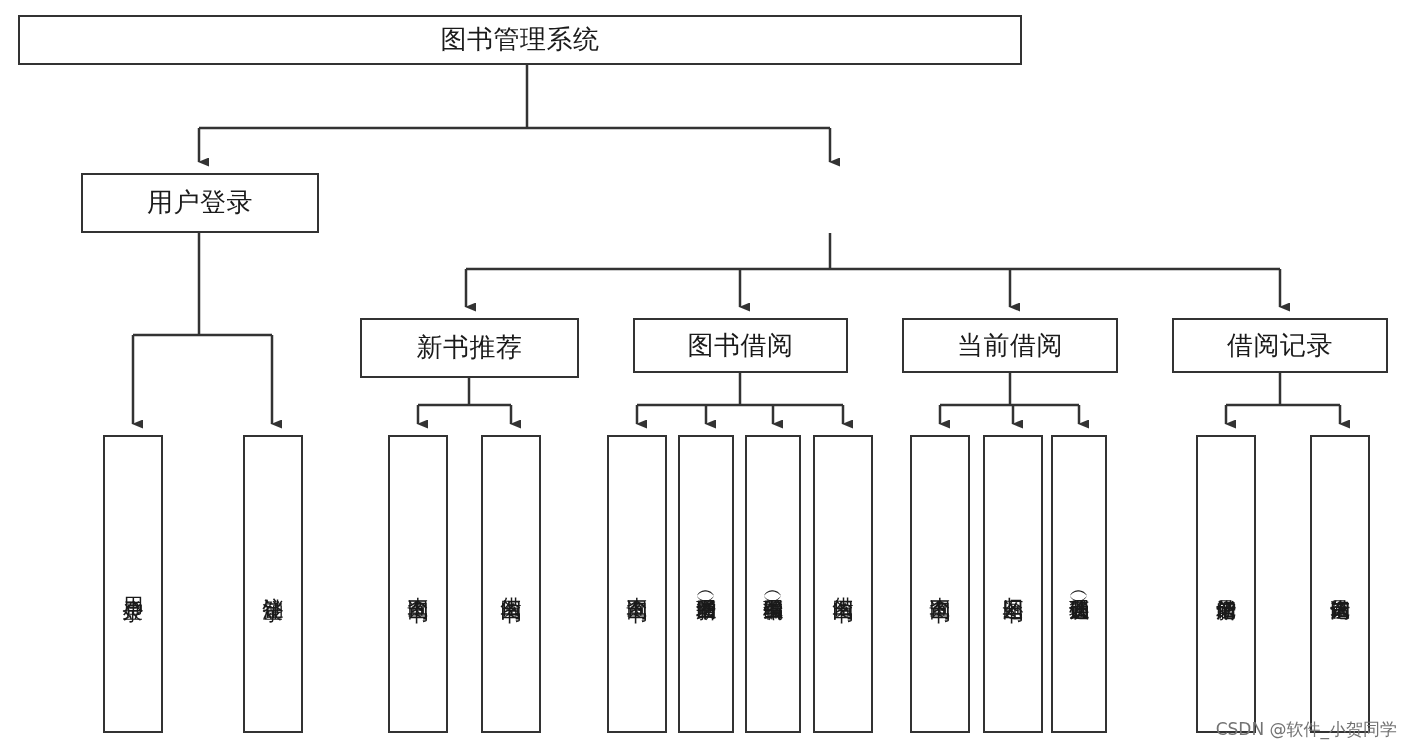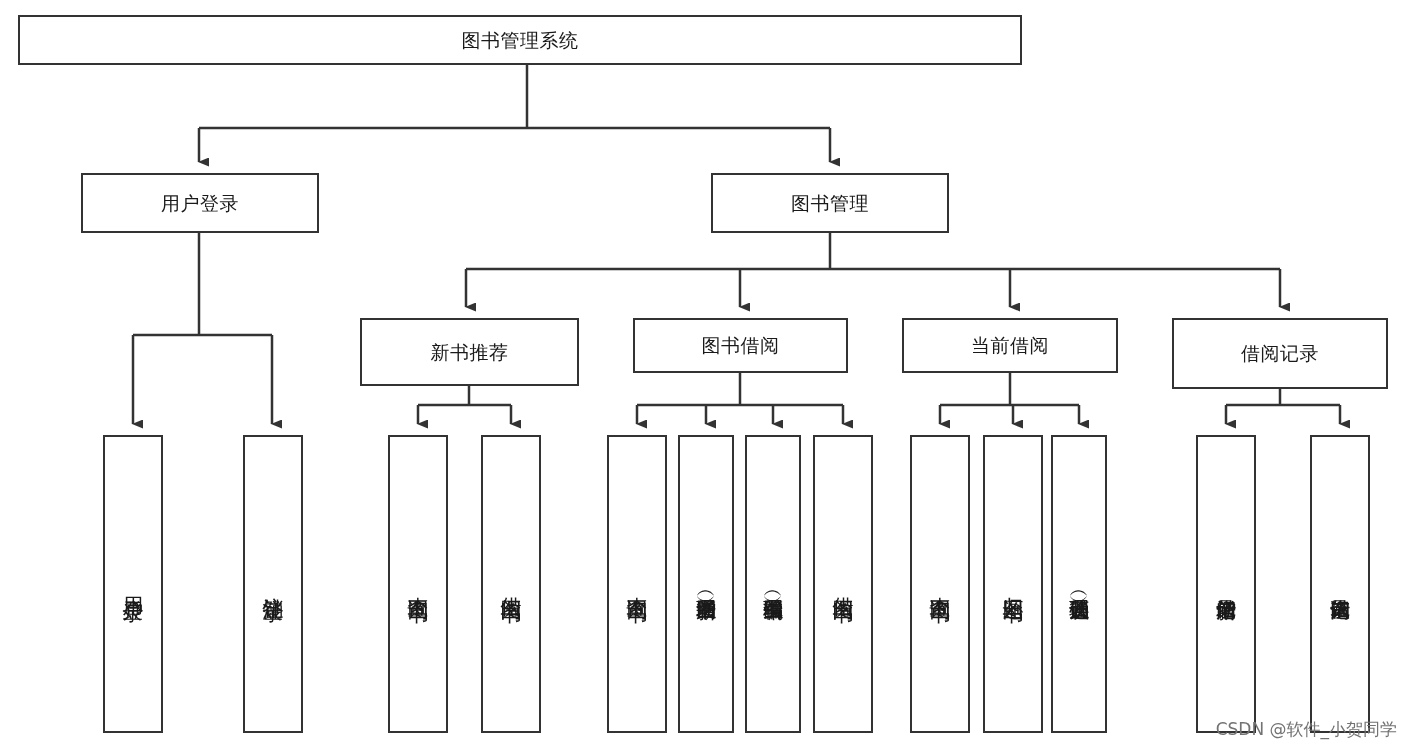--- a/index.html
+++ b/index.html
@@ -28,21 +28,21 @@
   .node-box {
     position: absolute;
     box-sizing: border-box;
     background: #ffffff;
     border: 2px solid #333333;
     display: flex;
     align-items: center;
     justify-content: center;
   }
   .node-label-h {
-    font-size: 19px;
+    font-size: 26px;
     color: #1a1a1a;
     line-height: 1.2;
     letter-spacing: 0.5px;
     white-space: nowrap;
     text-align: center;
   }
   .node-box.vertical {
     align-items: center;
     justify-content: center;
   }
@@ -120,37 +120,34 @@
   </svg>
 
   <div class="node-box" style="left: 18px; top: 15px; width: 1004px; height: 50px;">
     <span class="node-label-h">图书管理系统</span>
   </div>
 
   <div class="node-box" style="left: 81px; top: 173px; width: 238px; height: 60px;">
     <span class="node-label-h">用户登录</span>
   </div>
 
-  <div class="node-box" style="left: 711px; top: 173px; width: 238px; height: 60px;">
-    <span class="node-label-h">图书管理</span>
-  </div>
-
-  <div class="node-box" style="left: 360px; top: 318px; width: 219px; height: 68px;">
+
+  <div class="node-box" style="left: 360px; top: 318px; width: 219px; height: 60px;">
     <span class="node-label-h">新书推荐</span>
   </div>
 
   <div class="node-box" style="left: 902px; top: 318px; width: 216px; height: 55px;">
     <span class="node-label-h">当前借阅</span>
   </div>
 
   <div class="node-box" style="left: 633px; top: 318px; width: 215px; height: 55px;">
     <span class="node-label-h">图书借阅</span>
   </div>
 
-  <div class="node-box" style="left: 1172px; top: 318px; width: 216px; height: 71px;">
+  <div class="node-box" style="left: 1172px; top: 318px; width: 216px; height: 55px;">
     <span class="node-label-h">借阅记录</span>
   </div>
 
   <div class="node-box vertical" style="left: 103px; top: 435px; width: 60px; height: 298px;">
     <span class="node-label-v">用户登录</span>
   </div>
 
   <div class="node-box vertical" style="left: 243px; top: 435px; width: 60px; height: 298px;">
     <span class="node-label-v">注销登录</span>
   </div>

